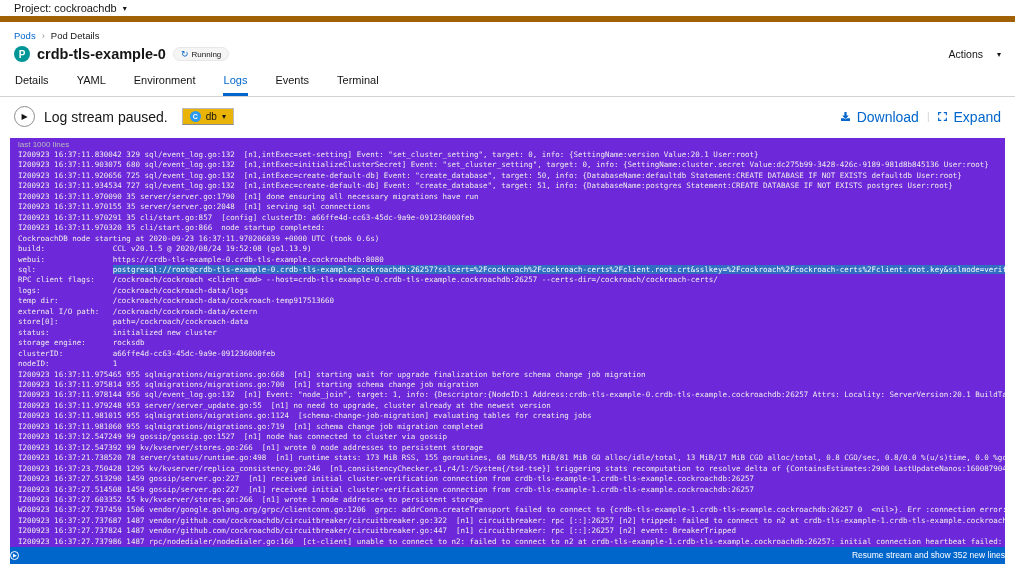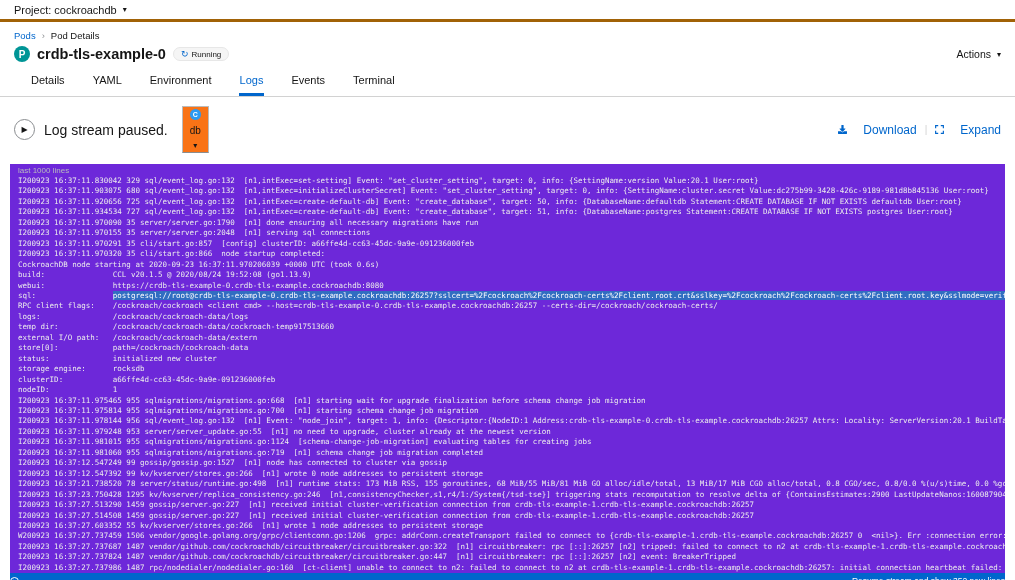--- a/index.html
+++ b/index.html
@@ -1,39 +1,39 @@
 <!DOCTYPE html>
 <html><head>
 <meta charset="utf-8">
 <style>
   * { box-sizing: border-box; margin: 0; padding: 0; }
   html,body { width:1015px; height:580px; background:#fff; font-family:"Liberation Sans", sans-serif; overflow:hidden; }
-  .topbar { height:22px; display:flex; align-items:center; padding:0 14px; border-bottom:3px solid #a16207; background:#fff; }
+  .topbar { height:22px; display:flex; align-items:center; padding:0 14px; border-bottom:6px solid #a16207; background:#fff; }
   .project-sel { font-size:11px; color:#151515; display:flex; align-items:center; gap:6px; cursor:pointer; }
   .caret { font-size:8px; color:#151515; }
   .breadcrumb { margin:8px 14px 0; font-size:9.5px; display:flex; gap:6px; align-items:center; }
   .breadcrumb .link { color:#0066cc; cursor:pointer; }
   .breadcrumb .sep { color:#8a8d90; }
   .breadcrumb .current { color:#151515; }
   .title-row { margin:5px 14px 0; display:flex; align-items:center; gap:7px; position:relative; }
   .pod-badge { width:16px; height:16px; border-radius:50%; background:#009596; color:#fff; font-size:10px; font-weight:bold; display:flex; align-items:center; justify-content:center; flex:0 0 auto; }
   .page-title { font-size:14.5px; color:#151515; }
   .status-pill { display:flex; align-items:center; gap:3px; background:#f5f5f5; border:1px solid #e7e7e7; border-radius:10px; padding:1px 7px; font-size:8px; color:#151515; }
   .sync-ico { font-size:9px; color:#06c; }
-  .actions { position:absolute; right:0; top:2px; font-size:10.5px; color:#151515; display:flex; gap:6px; align-items:center; cursor:pointer; }
-  .tabbar { margin-top:12px; padding:0 30px; display:flex; gap:26px; border-bottom:1px solid #d2d2d2; }
+  .actions { position:absolute; right:0; top:2px; font-size:10.5px; color:#151515; display:flex; gap:14px; align-items:center; cursor:pointer; }
+  .tabbar { margin-top:12px; padding:0 14px; display:flex; gap:26px; border-bottom:1px solid #d2d2d2; }
   .tab { font-size:11px; color:#151515; padding:0 1px 7px; cursor:pointer; border-bottom:3px solid transparent; }
   .tab.active { color:#0066cc; border-bottom-color:#0066cc;text-align:center; }
   .log-toolbar { padding:9px 14px; display:flex; align-items:center; }
   .play-btn { width:21px; height:21px; border-radius:50%; border:1px solid #8a8d90; background:#fff; display:flex; align-items:center; justify-content:center; font-size:8px; color:#151515; cursor:pointer; }
   .stream-status { margin-left:9px; font-size:14px; color:#151515; }
-  .container-select { margin-left:14px; border:1px solid #bbb; border-bottom-color:#8a8d90; background:#f97316; padding:2px 7px; display:flex; align-items:center; gap:5px; font-size:10px; color:#151515; cursor:pointer;flex-direction:column; }
+  .container-select { margin-left:14px; border:1px solid #bbb; border-bottom-color:#8a8d90; background:#eab308; padding:2px 7px; display:flex; align-items:center; gap:5px; font-size:10px; color:#151515; cursor:pointer; }
   .c-badge { width:11px; height:11px; border-radius:50%; background:#2b9af3; color:#fff; font-size:7px; font-weight:bold; display:flex; align-items:center; justify-content:center; }
   .toolbar-spacer { flex:1; }
-  .tb-link { color:#0066cc; font-size:12px; display:flex; align-items:center; gap:16px; cursor:pointer; }
+  .tb-link { color:#0066cc; font-size:14px; display:flex; align-items:center; gap:7px; cursor:pointer; }
   .tb-divider { color:#d2d2d2; margin:0 8px; font-size:10px; }
   .log-widget { margin:2px 10px 0; background:#6d28d9; }
   .log-head { padding:2px 8px; font-size:8px; color:#b8bbbe; height:12px; }
   .log-lines { height:397px; overflow:hidden; padding:0 0 0 8px; font-family:"DejaVu Sans Mono","Liberation Mono",monospace; font-size:7.5px; line-height:10.45px; color:#ededed; }
   .log-line { white-space:pre; }
   .log-line .hl { background:#316dc1; color:#fff; }
   .log-footer { background:#0066cc; color:#fff; font-size:8.5px; text-align:center; padding:3px 0 4px; display:flex; align-items:center; justify-content:space-between; gap:5px; cursor:pointer; }
   .foot-play { width:9px; height:9px; border:1px solid #fff; border-radius:50%; display:inline-flex; align-items:center; justify-content:center; font-size:5px; padding-left:1px; }
   svg { display:block; }
 </style>

